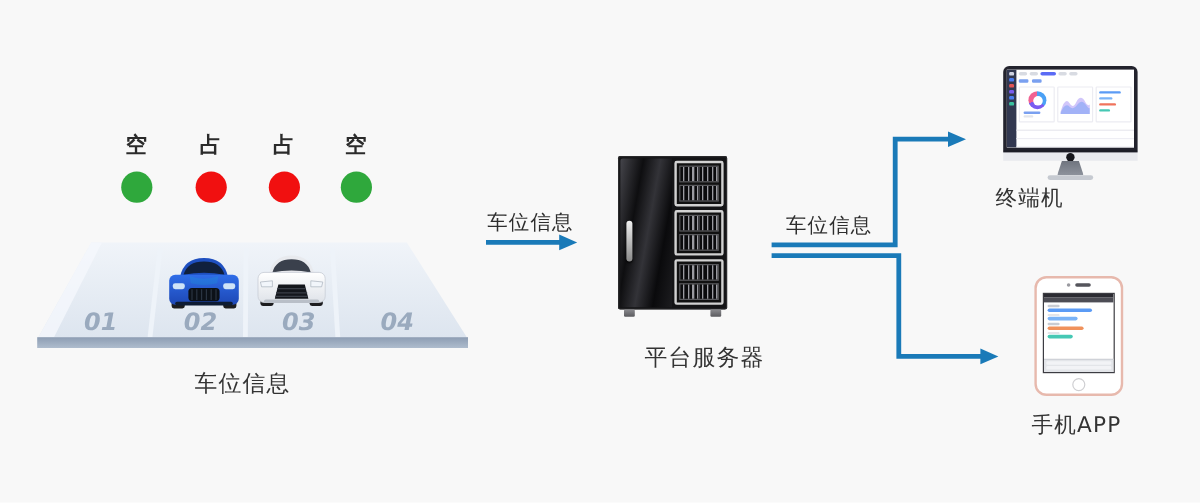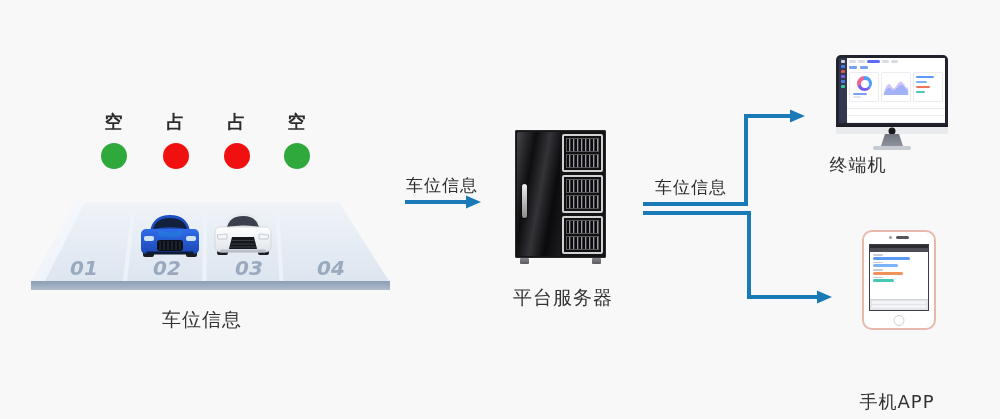--- a/index.html
+++ b/index.html
@@ -197,21 +197,21 @@
           </div>
         <div class="bay">
             <div class="bay-row"></div>
             <div class="bay-row"></div>
           </div>
       </div>
     </div>
     <div class="server-foot l"></div>
     <div class="server-foot r"></div>
   </div>
-  <div class="caption big" style="left:505px; top:285px; width:116px;">平台服务器</div>
+  <div class="caption big" style="left:529px; top:285px; width:116px;">平台服务器</div>
 
   <div class="monitor">
     <div class="m-frame">
       <div class="m-screen">
         <div class="m-sidebar">
           <i style="background:#cfd3e2"></i>
             <i style="background:#4a7cf0"></i>
             <i style="background:#e25555"></i>
           <i style="background:#7a5cf0"></i>
             <i style="background:#4a7cf0"></i>
@@ -275,15 +275,15 @@
       <div class="p-row"><b></b><span class="p-track"><span class="p-fill" style="width:48%;background:#7ab3f7"></span></span></div>
       <div class="p-row"><b></b><span class="p-track"><span class="p-fill" style="width:58%;background:#f0925c"></span></span></div>
       <div class="p-row"><b></b><span class="p-track"><span class="p-fill" style="width:40%;background:#46c8b4"></span></span></div>
       <div class="p-kbd">
           <i></i>
           <i></i>
         </div>
     </div>
     <div class="p-home"></div>
   </div>
-  <div class="caption mid" style="left:849px; top:342px; width:96px;margin-top:48px;">手机APP</div>
+  <div class="caption mid" style="left:849px; top:342px; width:96px;">手机APP</div>
 
 </div>
 
 </body></html>

